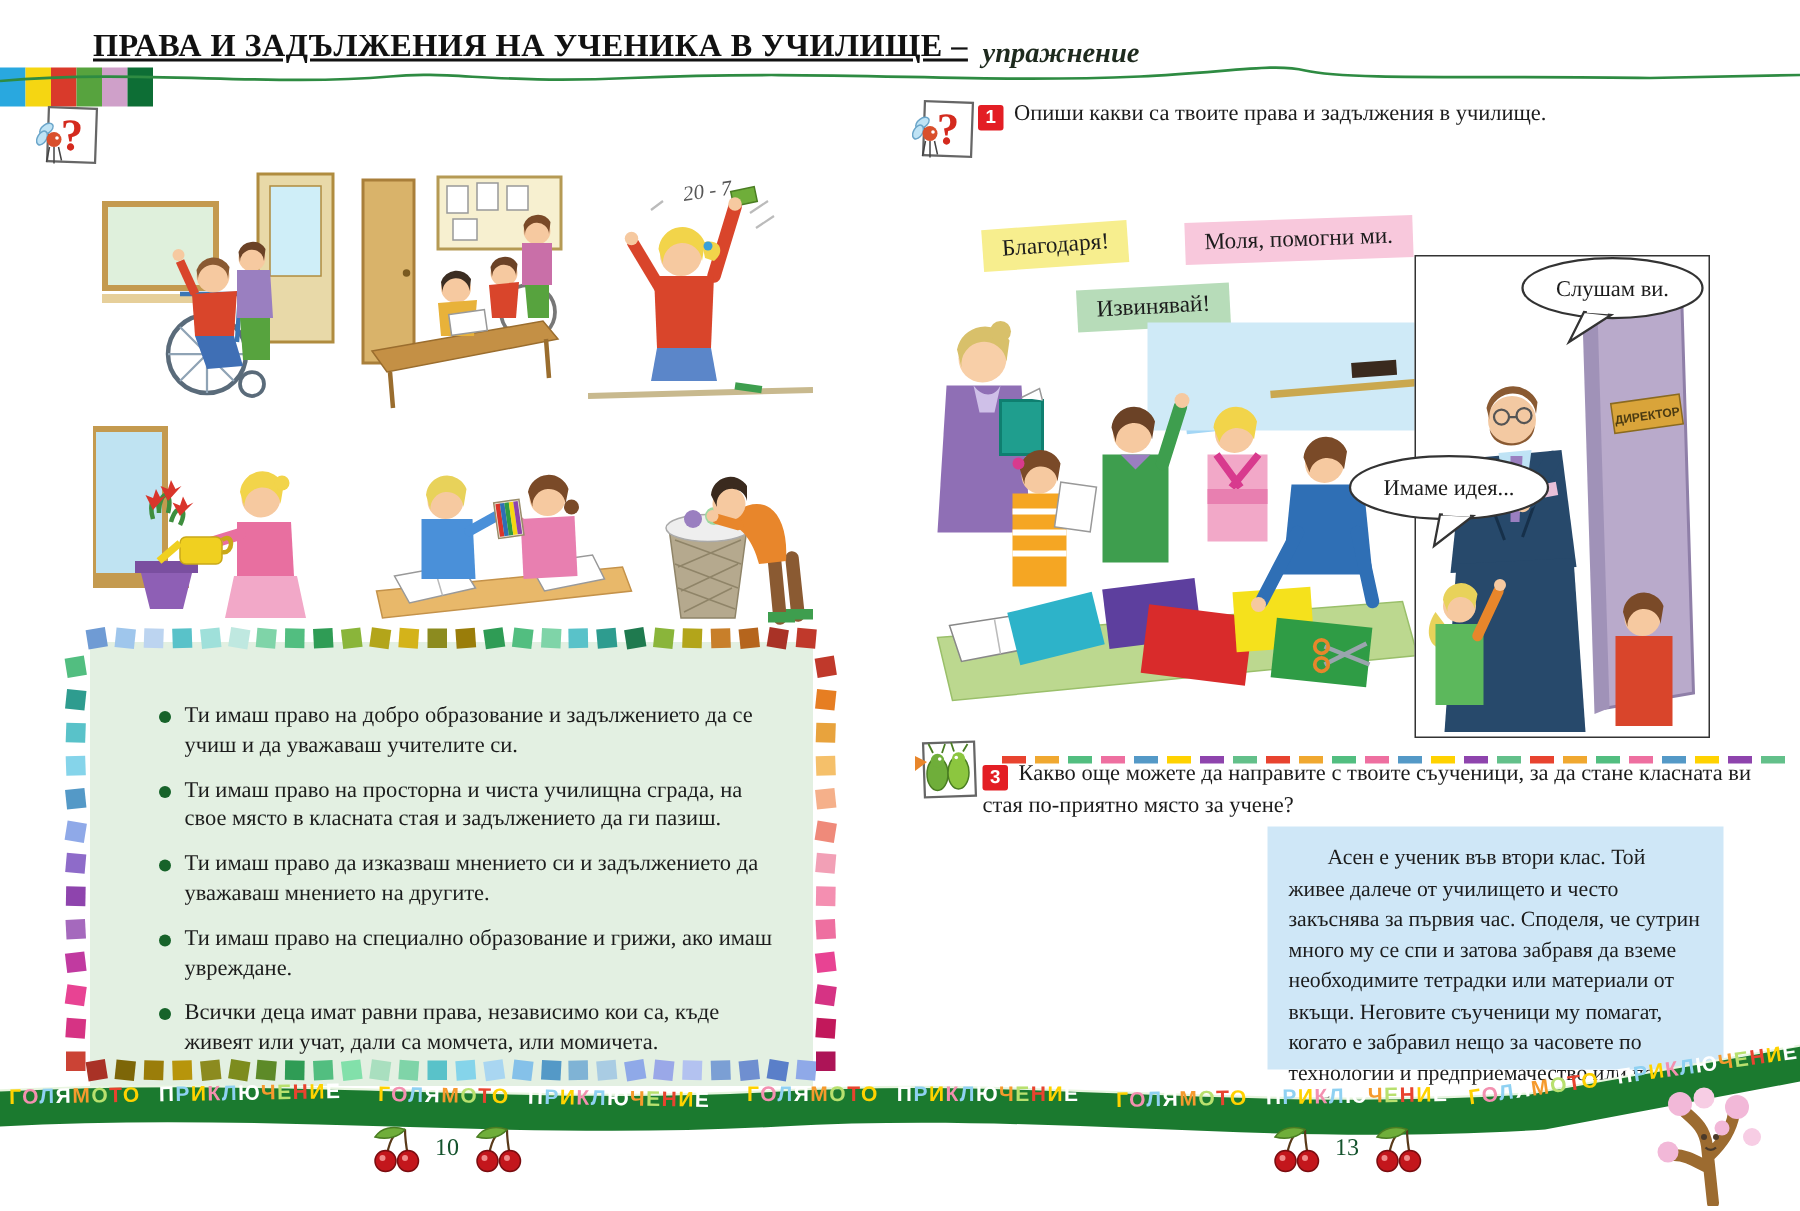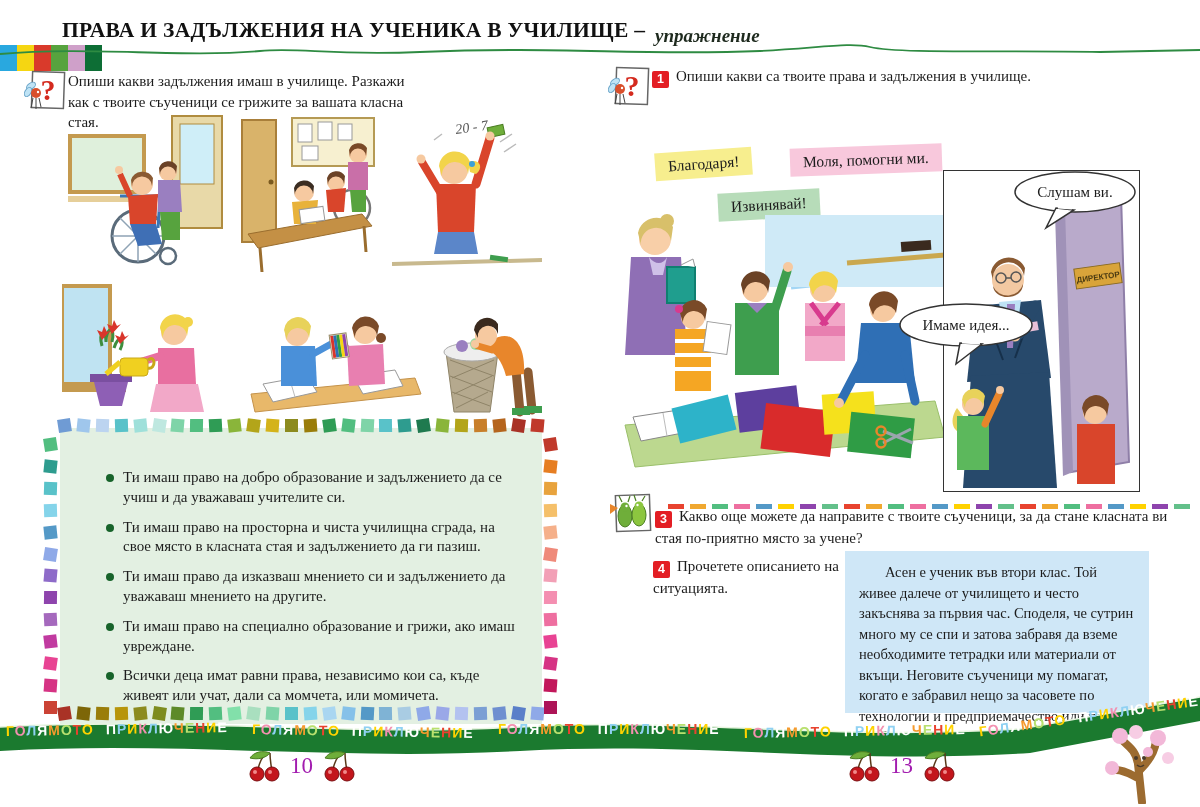--- a/index.html
+++ b/index.html
@@ -1,20 +1,20 @@
 <!DOCTYPE html>
 <html><head>
 <meta charset="utf-8">
 <style>
   html,body{margin:0;padding:0;}
   #page{position:relative;width:1200px;height:807px;background:#ffffff;overflow:hidden;
         font-family:"Liberation Serif", serif;color:#1c1c1c;}
   
   .title{position:absolute;left:62px;top:18px;font-size:21.5px;font-weight:bold;color:#111;
-         letter-spacing:.3px;white-space:nowrap;}
+         letter-spacing:.3px;white-space:nowrap;text-decoration:underline;}
   .subtitle{position:absolute;left:655px;top:25px;font-size:19px;font-style:italic;font-weight:600;color:#1e2a1e;}
   .color-strip{position:absolute;left:0;top:45px;height:26px;display:flex;}
   .color-strip span{width:17px;height:26px;}
   .green-line{position:absolute;left:0;top:38px;width:1200px;height:26px;}
   
   .qicon{position:absolute;width:42px;height:46px;}
   .intro-text{position:absolute;left:68px;top:71px;width:350px;font-size:15px;line-height:1.38;}
   
   .task{position:absolute;font-size:15px;line-height:1.38;}
   .badge{display:inline-block;width:17px;height:17px;background:#e31e24;color:#fff;
@@ -46,21 +46,21 @@
       #63c08a 154px 170px, rgba(0,0,0,0) 170px 176px);}
   
   .bubble{position:absolute;}
   .bubble text{font-family:"Liberation Serif",serif;font-size:15px;fill:#1c1c1c;}
   
   .ribbon-svg{position:absolute;left:0;top:688px;width:1200px;height:90px;}
   .ribbon-phrase{position:absolute;font-family:"Liberation Sans",sans-serif;font-weight:bold;
                  font-size:14px;letter-spacing:1px;white-space:nowrap;}
   .ribbon-phrase .rib-space{display:inline-block;width:12px;}
   .pagenum-wrap{position:absolute;display:flex;align-items:center;gap:8px;}
-  .pagenum{font-size:23px;color:#a21caf;}
+  .pagenum{font-size:16px;color:#14532d;}
   .scene{position:absolute;}
   .panel{position:absolute;left:943px;top:170px;width:195px;height:320px;background:#fff;border:1.5px solid #333;}
 </style>
 </head>
 <body>
 
 <div id="page">
 
   <div class="color-strip">
     <span style="background:#29a8df"></span>
@@ -78,21 +78,20 @@
 
   <svg class="qicon" style="left:24px;top:66px" viewBox="0 0 42 46">
     <rect x="8" y="6" width="32" height="36" fill="#fff" stroke="#666" stroke-width="1.5" transform="rotate(2 24 24)"></rect>
     <text x="24" y="34" font-family="Liberation Serif,serif" font-size="30" font-weight="bold" fill="#d42a1e" text-anchor="middle">?</text>
     <ellipse cx="7" cy="20" rx="5" ry="3" fill="#bfe3f5" stroke="#6aa5c9" transform="rotate(-35 7 20)"></ellipse>
     <ellipse cx="4" cy="26" rx="5" ry="3" fill="#bfe3f5" stroke="#6aa5c9" transform="rotate(-60 4 26)"></ellipse>
     <circle cx="12" cy="27" r="5" fill="#d94f2b"></circle>
     <circle cx="14" cy="26" r="1.2" fill="#fff"></circle>
     <path d="M9,32 L7,42 M12,32 L12,43 M15,32 L17,41" stroke="#444" stroke-width="1" fill="none"></path>
   </svg>
-  <div class="intro-text">Опиши какви задължения имаш в училище. Разкажи как с твоите съученици се грижите за вашата класна стая.</div>
 
   <svg class="scene" style="left:68px;top:112px;width:158px;height:168px" viewBox="0 0 158 168">
     <rect x="2" y="24" width="74" height="56" fill="#dff0dc" stroke="#c49a4f" stroke-width="4"></rect>
     <rect x="0" y="84" width="80" height="6" fill="#e6cf9a"></rect>
     <rect x="104" y="4" width="50" height="112" fill="#e8d9a8" stroke="#b08c3f" stroke-width="2"></rect>
     <rect x="112" y="12" width="34" height="60" fill="#cfeef8" stroke="#b08c3f"></rect>
     <circle cx="70" cy="124" r="26" fill="none" stroke="#5a6b7a" stroke-width="3"></circle>
     <path d="M70,98 L70,150 M44,124 L96,124 M52,106 L88,142 M52,142 L88,106" stroke="#8fa3b5" stroke-width="1.5"></path>
     <circle cx="100" cy="144" r="8" fill="none" stroke="#5a6b7a" stroke-width="2.5"></circle>
     <path d="M52,84 L92,84 L90,116" fill="none" stroke="#3a76b5" stroke-width="3"></path>
@@ -428,21 +427,20 @@
       <circle cx="31" cy="16" r="4.5" fill="#8cc63f"></circle>
     <circle cx="18.5" cy="16" r="1.2" fill="#fff"></circle>
       <circle cx="29.5" cy="15" r="1.2" fill="#fff"></circle>
     <path d="M14,12 L11,6 M20,12 L22,6 M28,11 L26,5 M34,11 L37,6" stroke="#4a7d22" stroke-width="1.2"></path>
     <polygon points="2,14 10,18 2,24" fill="#e8862b"></polygon>
   </svg>
   <div class="task" style="left:655px;top:506px;width:540px">
     <span class="badge">3</span><span>Какво още можете да направите с твоите съученици, за да стане класната ви стая по-приятно място за учене?</span>
   </div>
   <div class="task" style="left:653px;top:556px;width:196px">
-    <div><span class="badge">4</span><span>Прочетете описанието на ситуацията.</span></div>
   </div>
   <div class="story-box" style="background: rgb(207, 231, 247);">
     <p>Асен е ученик във втори клас. Той живее далече от училището и често закъснява за първия час. Споделя, че сутрин много му се спи и затова забравя да вземе необходимите тетрадки или материали от вкъщи. Неговите съученици му помагат, когато е забравил нещо за часовете по технологии и предприемачество или по изобразително изкуство.</p>
   </div>
 
   <svg class="ribbon-svg" viewBox="0 0 1200 90">
     <path d="M0,39 C200,29 350,49 520,39 C690,29 820,53 1020,41 L1200,9 L1200,33 L1030,65 C840,77 700,53 520,63 C340,73 180,53 0,63 Z" fill="#1b7a2f"></path>
     <path d="M0,39 C200,29 350,49 520,39 C690,29 820,53 1020,41 L1200,9" fill="none" stroke="#e8f5e0" stroke-width="1.5"></path>
   </svg>
   <div id="ribbon-text">

